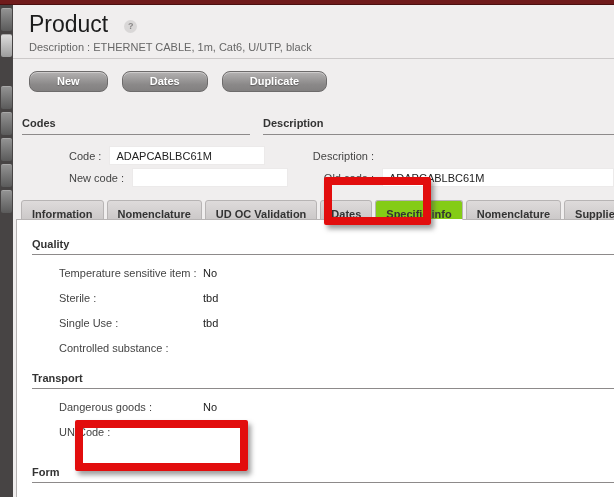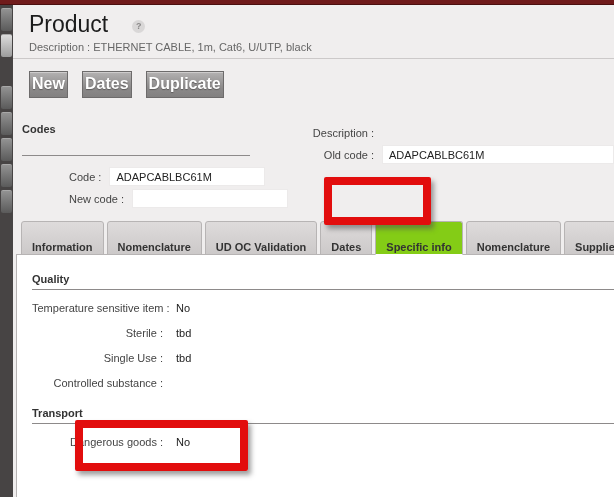--- a/index.html
+++ b/index.html
@@ -12,50 +12,50 @@
 
   
   .sidebar { position:absolute; left:0; top:5px; bottom:0; width:13px; background:#474444; z-index:1; }
   .seg { height:23px; margin:3px 1px 0 1px; border-radius:2px; background:linear-gradient(180deg,#929292,#5a5a5a); border-top:1px solid #a8a8a8; }
   .seg.light { background:linear-gradient(180deg,#dcdcdc,#9c9c9c); }
   .seg.gap { margin-top:29px; }
 
   .main { position:absolute; left:13px; top:5px; right:0; bottom:0; }
 
   .header { border-bottom:1px solid #ccc9c9; padding:6px 0 5px 16px; }
-  .title-row { display:flex; align-items:center; gap:24px; }
+  .title-row { display:flex; align-items:center; gap:16px; }
   .page-title { font-size:23px; color:#1c1c1c; }
   .help-icon { width:13px; height:13px; border-radius:50%; background:#d9d7d7; color:#8a8888; font-size:9px; font-weight:bold; text-align:center; line-height:13px; margin-top:4px; }
   .subtitle { color:#666; margin-top:3px; }
 
   .toolbar { margin:12px 0 0 16px; }
-  .btn { display:inline-block; margin-right:11px; padding:3px 2px 4px; font-weight:bold; font-size:16px; color:#fff; text-shadow:0 1px 1px #5e5c5c; background:linear-gradient(180deg,#b4b2b2,#8b8989 65%,#828080); border:1px solid #6d6b6b; border-radius:0; box-shadow:inset 0 1px 0 #cecccc; cursor:pointer; }
+  .btn { display:inline-block; margin-right:11px; padding:3px 27px 4px; font-weight:bold; font-size:11px; color:#fff; text-shadow:0 1px 1px #5e5c5c; background:linear-gradient(180deg,#b4b2b2,#8b8989 65%,#828080); border:1px solid #6d6b6b; border-radius:8px; box-shadow:inset 0 1px 0 #cecccc; cursor:pointer; }
 
   .form-cols { display:flex; margin:25px 0 0 9px; }
   .col-codes { width:228px; }
   .col-desc { flex:1; margin-left:13px; }
-  .sect-h { font-weight:bold; color:#333; padding-bottom:20px; border-bottom:1px solid #8d8a8a; margin-bottom:11px; }
+  .sect-h { font-weight:bold; color:#333; padding-bottom:5px; border-bottom:1px solid #8d8a8a; margin-bottom:11px; }
   .frow { display:flex; align-items:center; margin-bottom:3px; height:19px; }
   .flabel { width:64px; text-align:right; color:#444; margin-right:8px; white-space:nowrap;margin-left:47px; }
   .finput { height:19px; background:#fff; border:1px solid #eceaea; font-family:"Liberation Sans", sans-serif; font-size:11px; color:#222; padding:0 6px; outline:none; }
   .col-codes .finput { width:168px; }
   .col-desc .finput { flex:1; min-width:0; }
 
   .tabs { display:flex; margin:10px 0 -1px 8px; position:relative; z-index:2; }
-  .tab { height:20px; line-height:19px; padding:16px 10px; margin-right:3px; font-weight:bold; color:#333; white-space:nowrap; background:linear-gradient(180deg,#dedbdb,#ccc9c9); border:1px solid #b7b4b4; border-radius:3px 3px 0 0; cursor:pointer; }
+  .tab { height:20px; line-height:19px; padding:4px 10px; margin-right:3px; font-weight:bold; color:#333; white-space:nowrap; background:linear-gradient(180deg,#dedbdb,#ccc9c9); border:1px solid #b7b4b4; border-radius:3px 3px 0 0; cursor:pointer; }
   .tab.active { background:#84cc16; border-bottom:1px solid #fff; }
 
   .panel { position:relative; margin-left:3px; margin-right:-2px; height:312px; background:#fff; border:1px solid #b7b4b4; z-index:1; }
   .pc { padding:18px 0 0 15px; }
   .psect-h { font-weight:bold; color:#333; padding-bottom:4px; border-bottom:1px solid #8d8a8a; }
   .psect-h.mt1 { margin-top:12px; }
   .psect-h.mt2 { margin-top:22px; }
   .prow { display:flex; align-items:center; height:25px; }
   .prow.first { margin-top:5px; }
-  .plabel { width:131px; text-align:right; color:#444; white-space:nowrap; }
+  .plabel { width:131px; text-align:left; color:#444; white-space:nowrap;margin-left:27px; }
   .pvalue { margin-left:13px; color:#222; }
 
   
   .hl { position:absolute; border:8px solid #e20d0d; border-radius:2px; box-shadow:3px 4px 5px rgba(80,80,80,.55); z-index:10; pointer-events:none; }
   .hl-tab { left:324px; top:177px; width:107px; height:48px; }
   .hl-hs { left:75px; top:420px; width:173px; height:51px; }
 </style>
 </head>
 <body>
 
@@ -97,20 +97,21 @@
           <span class="flabel">Code :</span>
           <input class="finput" type="text" value="ADAPCABLBC61M" style="">
         </div>
         <div class="frow">
           <span class="flabel">New code :</span>
           <input class="finput" type="text" value="" style="">
         </div>
       </div>
 
       <div class="col-desc">
+        <div class="sect-h">Description</div>
         <div class="frow">
           <span class="flabel">Description :</span>
         </div>
         <div class="frow">
           <span class="flabel">Old code :</span>
           <input class="finput" type="text" value="ADAPCABLBC61M" style="">
         </div>
       </div>
 
     </div>

